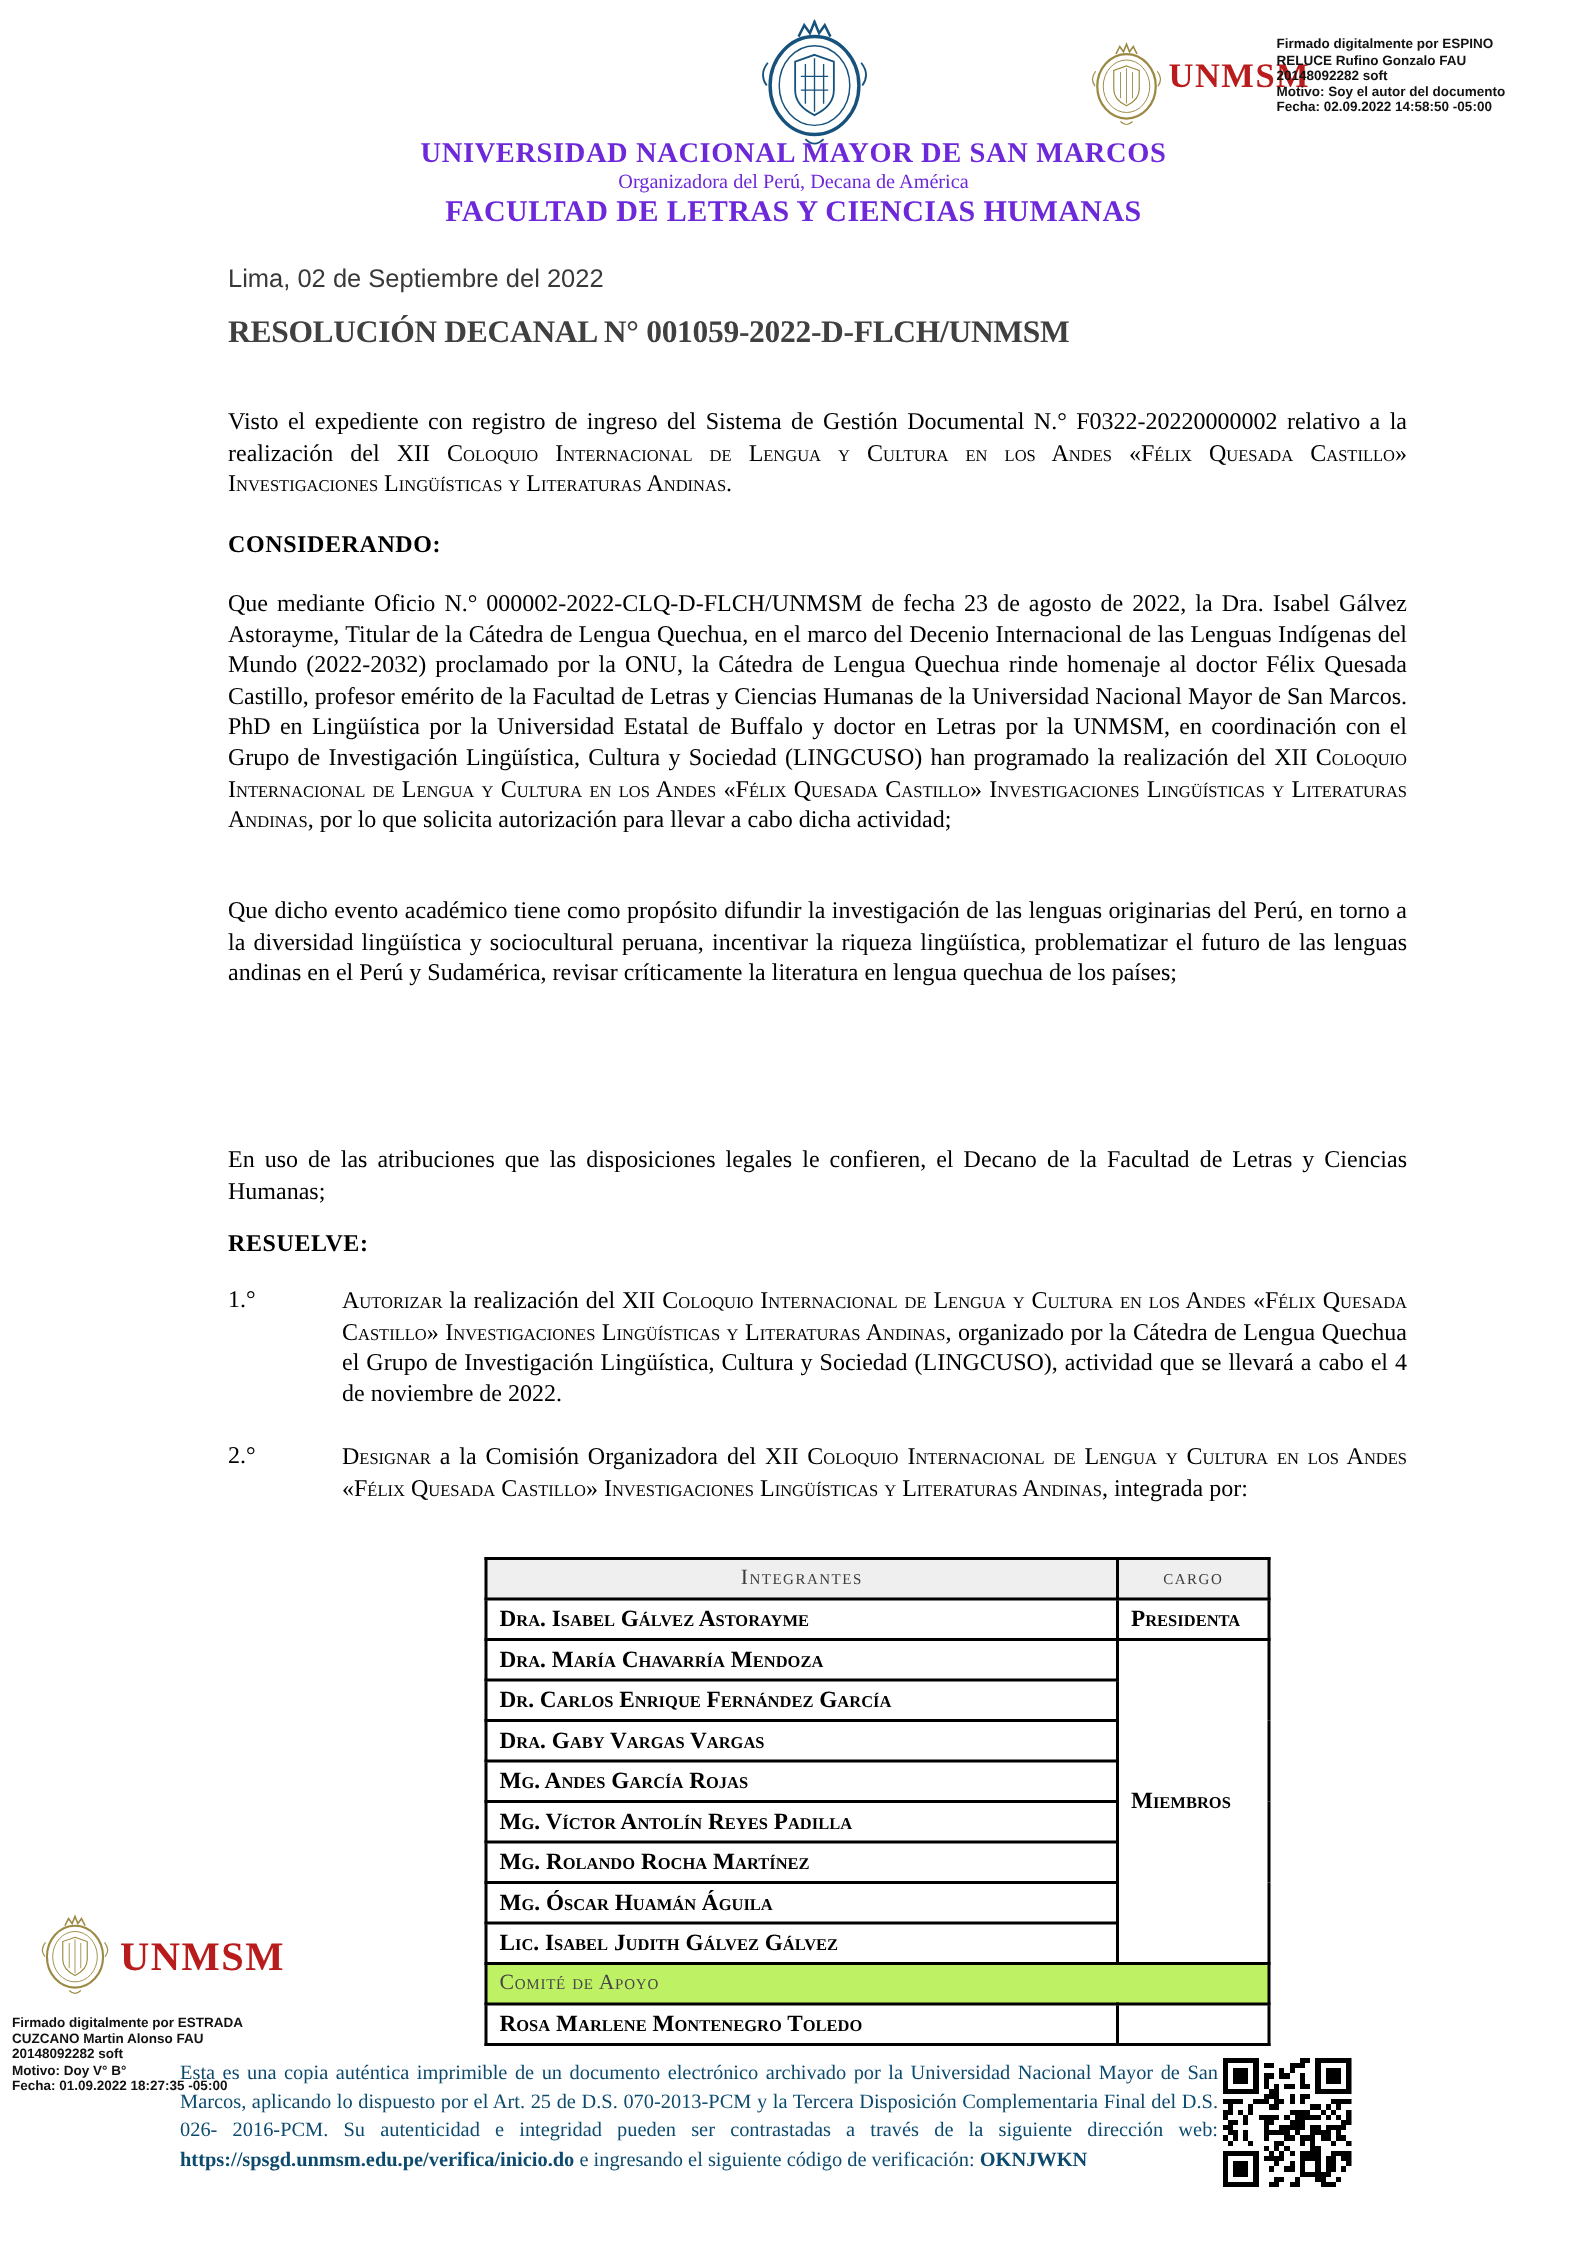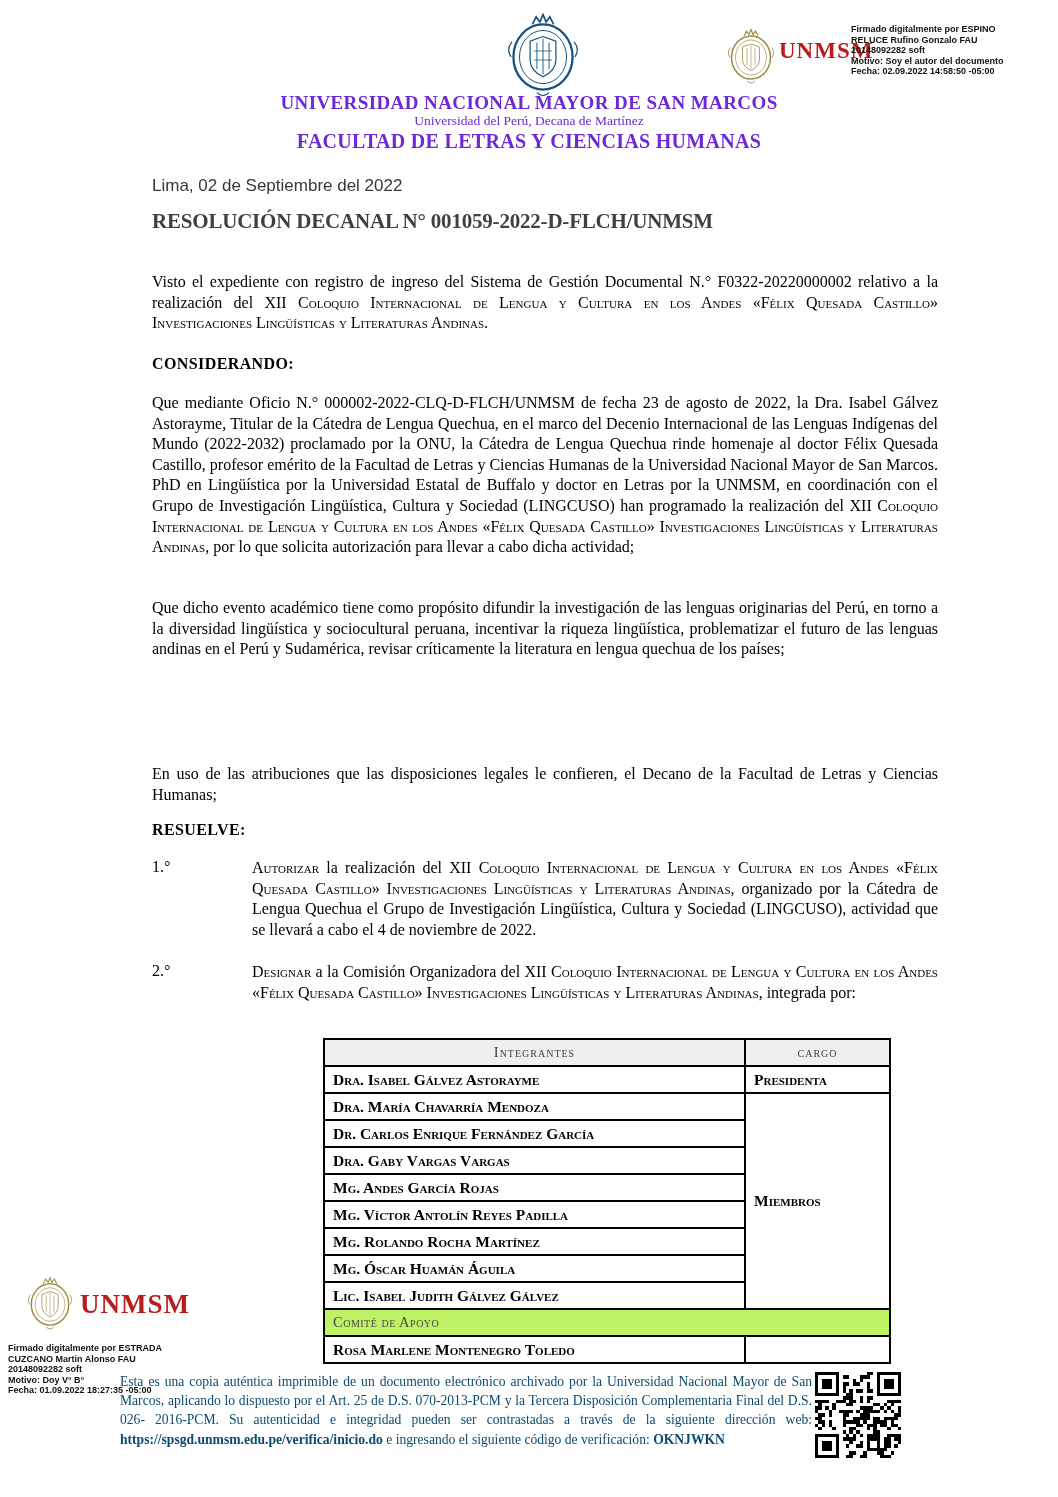--- a/index.html
+++ b/index.html
@@ -33,24 +33,24 @@
              font-size:21px;font-weight:bold;color:#404040;letter-spacing:-.2px;}
 
   
   .para{position:absolute;left:152px;width:786px;font-size:16px;line-height:20.6px;
         text-align:justify;}
   .sc{font-variant:small-caps;}
   .b{font-weight:bold;}
   .heading{position:absolute;left:152px;font-size:16px;font-weight:bold;letter-spacing:.4px;}
   .item{position:absolute;left:152px;width:786px;}
   .item .marker{position:absolute;left:0;top:0;font-size:16px;}
-  .item .itext{display:block;margin-left:100px;font-size:16px;line-height:20.6px;text-align:justify;}
+  .item .itext{display:block;margin-left:76px;font-size:16px;line-height:20.6px;text-align:justify;}
 
   
-  table.committee{position:absolute;left:323px;top:1038px;width:568px;border-collapse:collapse;
+  table.committee{position:absolute;left:323px;top:1038px;width:524px;border-collapse:collapse;
                   font-size:15.5px;}
   table.committee td{border:2px solid #000;height:25px;padding:0 8px;vertical-align:middle;}
   table.committee .thead td{background:#efefef;text-align:center;font-variant:small-caps;
                             font-size:14.5px;letter-spacing:1px;color:#3c3c3c;font-weight:normal;}
   table.committee .name{font-variant:small-caps;font-weight:bold;width:403px;}
   table.committee .role{font-variant:small-caps;font-weight:bold;}
   table.committee .section td{background:#bef264;font-variant:small-caps;color:#474747;
                               font-size:14.5px;letter-spacing:.5px;}
 
   
@@ -91,21 +91,21 @@
 
   <div class="sigblock sig-top">
     <div>Firmado digitalmente por ESPINO</div>
     <div>RELUCE Rufino Gonzalo FAU</div>
     <div>20148092282 soft</div>
     <div>Motivo: Soy el autor del documento</div>
     <div>Fecha: 02.09.2022 14:58:50 -05:00</div>
   </div>
 
   <div class="hdr-center hdr-univ">UNIVERSIDAD NACIONAL MAYOR DE SAN MARCOS</div>
-  <div class="hdr-center hdr-sub">Universidad del Perú, Decana de Martínez</div>
+  <div class="hdr-center hdr-sub">Organizadora del Perú, Decana de América</div>
   <div class="hdr-center hdr-fac">FACULTAD DE LETRAS Y CIENCIAS HUMANAS</div>
 
   <div class="date-line">Lima, 02 de Septiembre del 2022</div>
   <div class="res-title">RESOLUCIÓN DECANAL N° 001059-2022-D-FLCH/UNMSM</div>
 
   <div class="para" style="top:272px;"><span>Visto el expediente con registro de ingreso del Sistema de Gestión Documental N.° F0322-20220000002 relativo a la realización del XII </span><span class="sc">Coloquio Internacional de Lengua y Cultura en los Andes «Félix Quesada Castillo» Investigaciones Lingüísticas y Literaturas Andinas.</span></div>
 
   <div class="heading" style="top:355px;">CONSIDERANDO:</div>
 
   <div class="para" style="top:393px;"><span>Que mediante Oficio N.° 000002-2022-CLQ-D-FLCH/UNMSM de fecha 23 de agosto de 2022, la Dra. Isabel Gálvez Astorayme, Titular de la Cátedra de Lengua Quechua, en el marco del Decenio Internacional de las Lenguas Indígenas del Mundo (2022-2032) proclamado por la ONU, la Cátedra de Lengua Quechua rinde homenaje al doctor Félix Quesada Castillo, profesor emérito de la Facultad de Letras y Ciencias Humanas de la Universidad Nacional Mayor de San Marcos. PhD en Lingüística por la Universidad Estatal de Buffalo y doctor en Letras por la UNMSM, en coordinación con el Grupo de Investigación Lingüística, Cultura y Sociedad (LINGCUSO) han programado la realización del XII </span><span class="sc">Coloquio Internacional de Lengua y Cultura en los Andes «Félix Quesada Castillo» Investigaciones Lingüísticas y Literaturas Andinas</span><span>, por lo que solicita autorización para llevar a cabo dicha actividad;</span></div>

